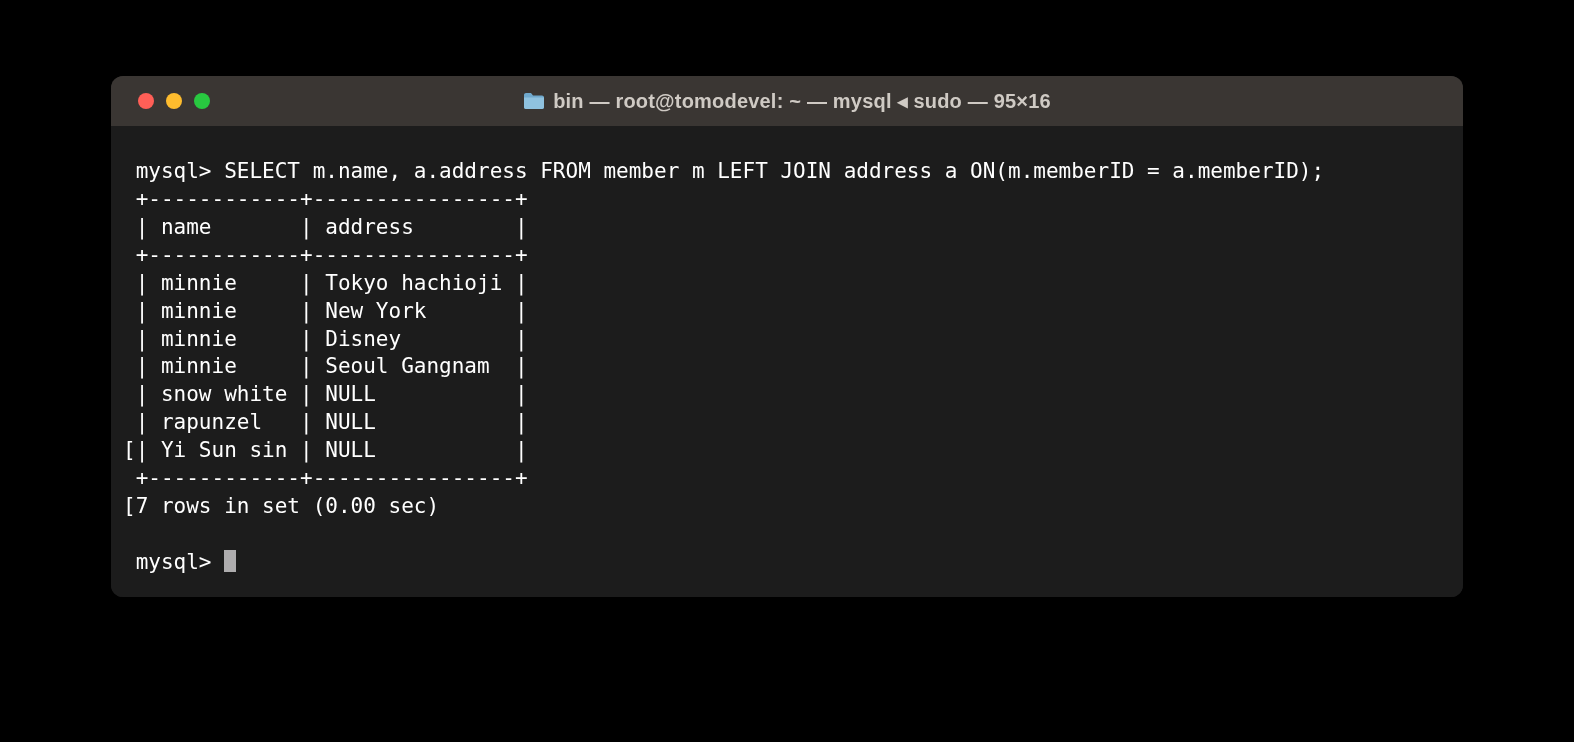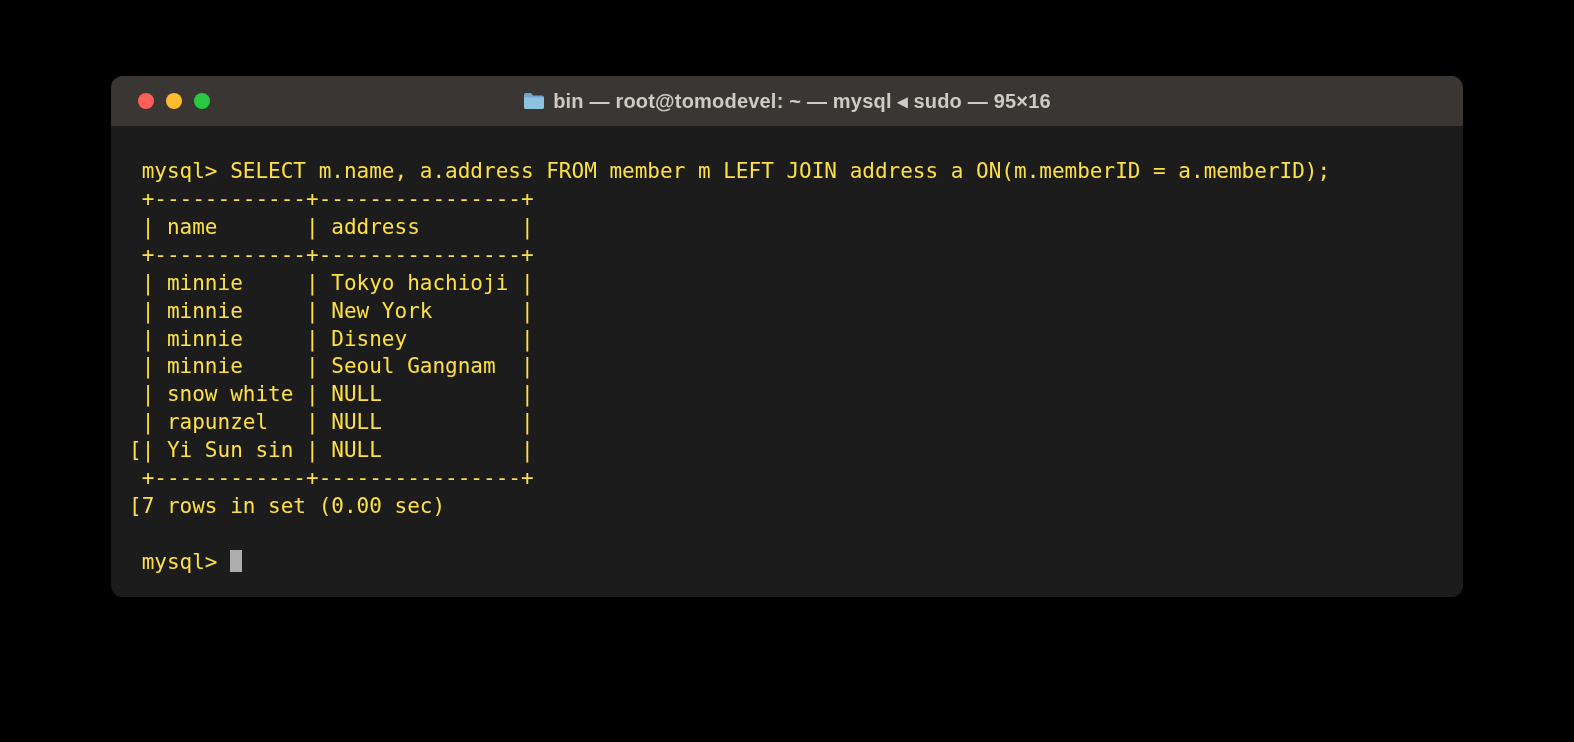--- a/index.html
+++ b/index.html
@@ -56,22 +56,22 @@
     }
     .window-title {
       color: #cfcac4;
       font-weight: 600;
       font-size: 20px;
       font-family: -apple-system, BlinkMacSystemFont, "Segoe UI", sans-serif;
       letter-spacing: 0.2px;
     }
     .terminal-body {
       background: #1c1c1c;
-      padding: 32px 6px 20px 18px;
-      color: #fde047;
+      padding: 32px 6px 20px 12px;
+      color: #ffffff;
       font-size: 21px;
       line-height: 1.33;
       white-space: pre;
     }
     .cursor-block {
       background: #aeadae;
       display: inline-block;
       width: 12px;
       height: 22px;
       vertical-align: text-bottom;

